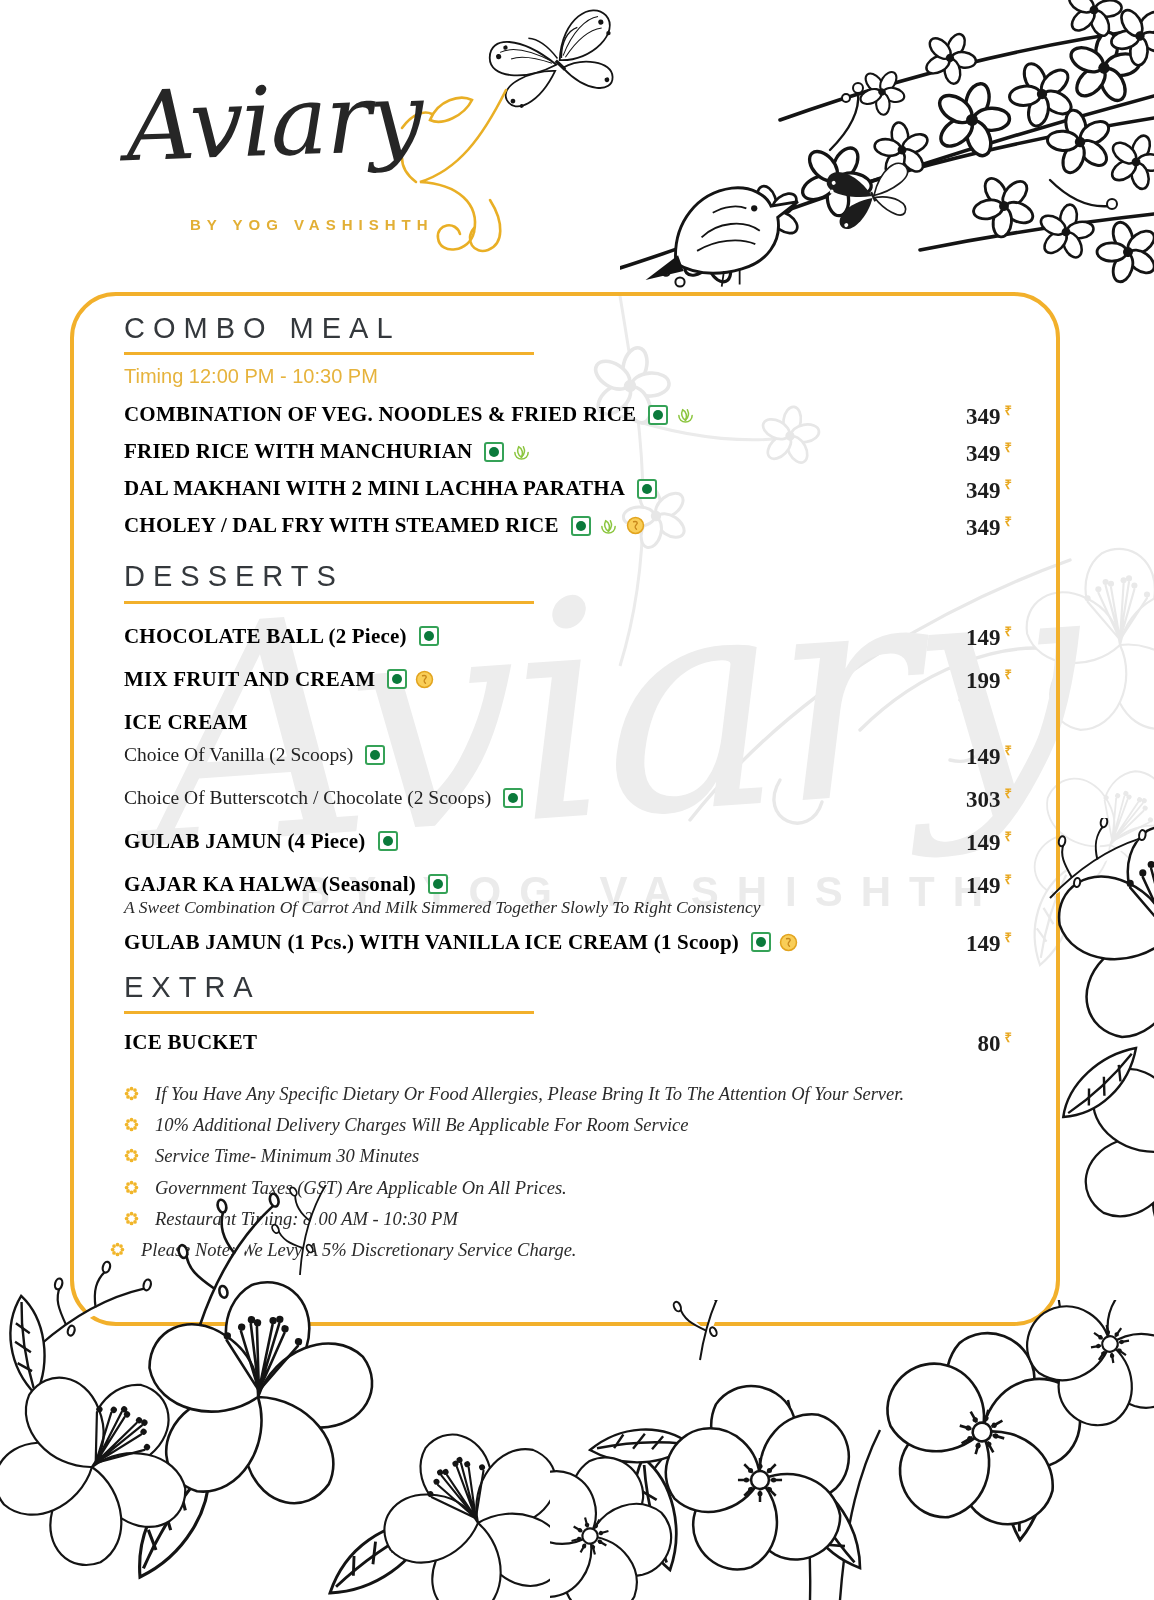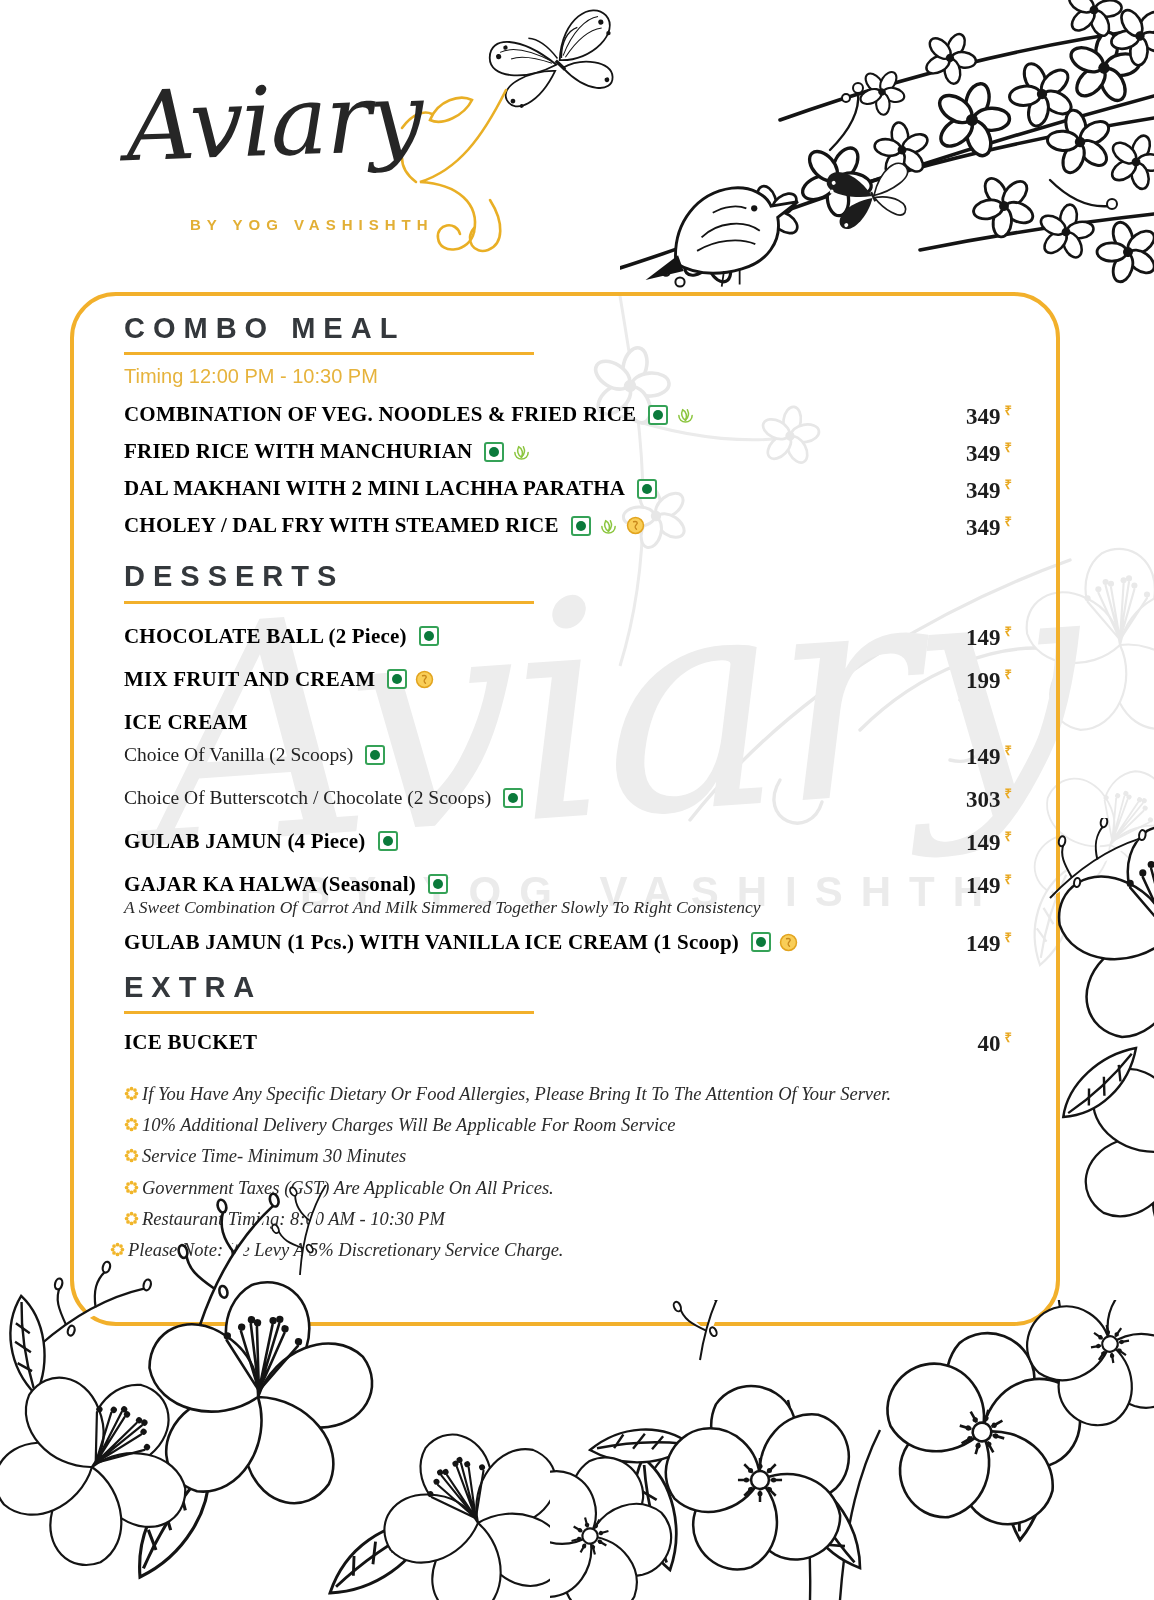--- a/index.html
+++ b/index.html
@@ -20,21 +20,21 @@
   
   .menu-box{
     position:absolute;left:70px;top:292px;width:990px;height:1034px;
     border:4px solid #F2B02B;border-radius:46px;z-index:2;box-sizing:border-box;
   }
   .menu-content{
     position:absolute;left:70px;top:292px;width:990px;height:1034px;z-index:3;
     box-sizing:border-box;padding:20px 48px 0 54px;
   }
   .sec-title{
-    font-size:29px;letter-spacing:8px;color:#34383c;font-weight:700;line-height:1.15;
+    font-size:29px;letter-spacing:8px;color:#34383c;font-weight:400;line-height:1.15;
   }
   .sec-rule{height:3px;background:#F2B02B;width:410px;margin:7px 0 10px 0;}
   .timing{font-size:20px;color:#E6B33C;margin:2px 0 12px 0;}
   .item-row{display:flex;align-items:center;margin-bottom:8px;min-height:29px;}
   .item-name{
     font-family:"Liberation Serif", serif;font-weight:bold;font-size:21px;color:#000000;
     letter-spacing:.2px;
   }
   .variant-name{
     font-family:"Liberation Serif", serif;font-size:19.5px;color:#222;
@@ -46,21 +46,21 @@
   .price{margin-left:auto;font-family:"Liberation Serif", serif;font-weight:bold;font-size:23px;color:#1d1d1d;white-space:nowrap;}
   .rup{color:#E8A820;font-size:13px;vertical-align:super;margin-left:4px;font-weight:bold;}
   .desc{
     font-family:"Liberation Serif", serif;font-style:italic;font-size:17.5px;color:#2a2a2a;
     margin:-4px 0 10px 0;
   }
   .group{margin-bottom:10px;}
   .group .item-row{margin-bottom:4px;}
   .mt-sec{margin-top:20px;}
   .notes{margin-top:26px;}
-  .note-row{display:flex;align-items:flex-start;gap:3px;margin-bottom:9px;}
+  .note-row{display:flex;align-items:flex-start;gap:16px;margin-bottom:9px;}
   .note-row .b{flex:0 0 15px;margin-top:3px;}
   .note-text{font-family:"Liberation Serif", serif;font-style:italic;font-size:18.5px;color:#2b2b2b;line-height:1.2;}
   .ds .item-row{margin-bottom:14px;}
   
   .dec{position:absolute;pointer-events:none;}
   .wm-script{
     position:absolute;left:150px;top:560px;z-index:1;
     font-family:"DejaVu Serif", serif;font-style:italic;font-size:300px;line-height:1;
     color:#ededed;letter-spacing:-6px;transform:rotate(-4deg);white-space:nowrap;
   }
@@ -458,21 +458,21 @@
       </span>
       <span class="price"><span>149</span><span class="rup">₹</span></span>
     </div>
   </div>
 
   <div class="sec-title" style="margin-top:6px;">EXTRA</div>
   <div class="sec-rule" style="margin-bottom:14px;"></div>
 
   <div class="item-row">
     <span class="item-name">ICE BUCKET</span>
-    <span class="price"><span>40</span><span class="rup">₹</span></span>
+    <span class="price"><span>80</span><span class="rup">₹</span></span>
   </div>
 
   <div class="notes">
     <div class="note-row">
       <svg class="b" width="15" height="15" viewBox="0 0 16 16">
           <use href="#bullet8" color="#F1B62B"></use>
         </svg>
       <span class="note-text">If You Have Any Specific Dietary Or Food Allergies, Please Bring It To The Attention Of Your Server.</span>
     </div>
     <div class="note-row">

